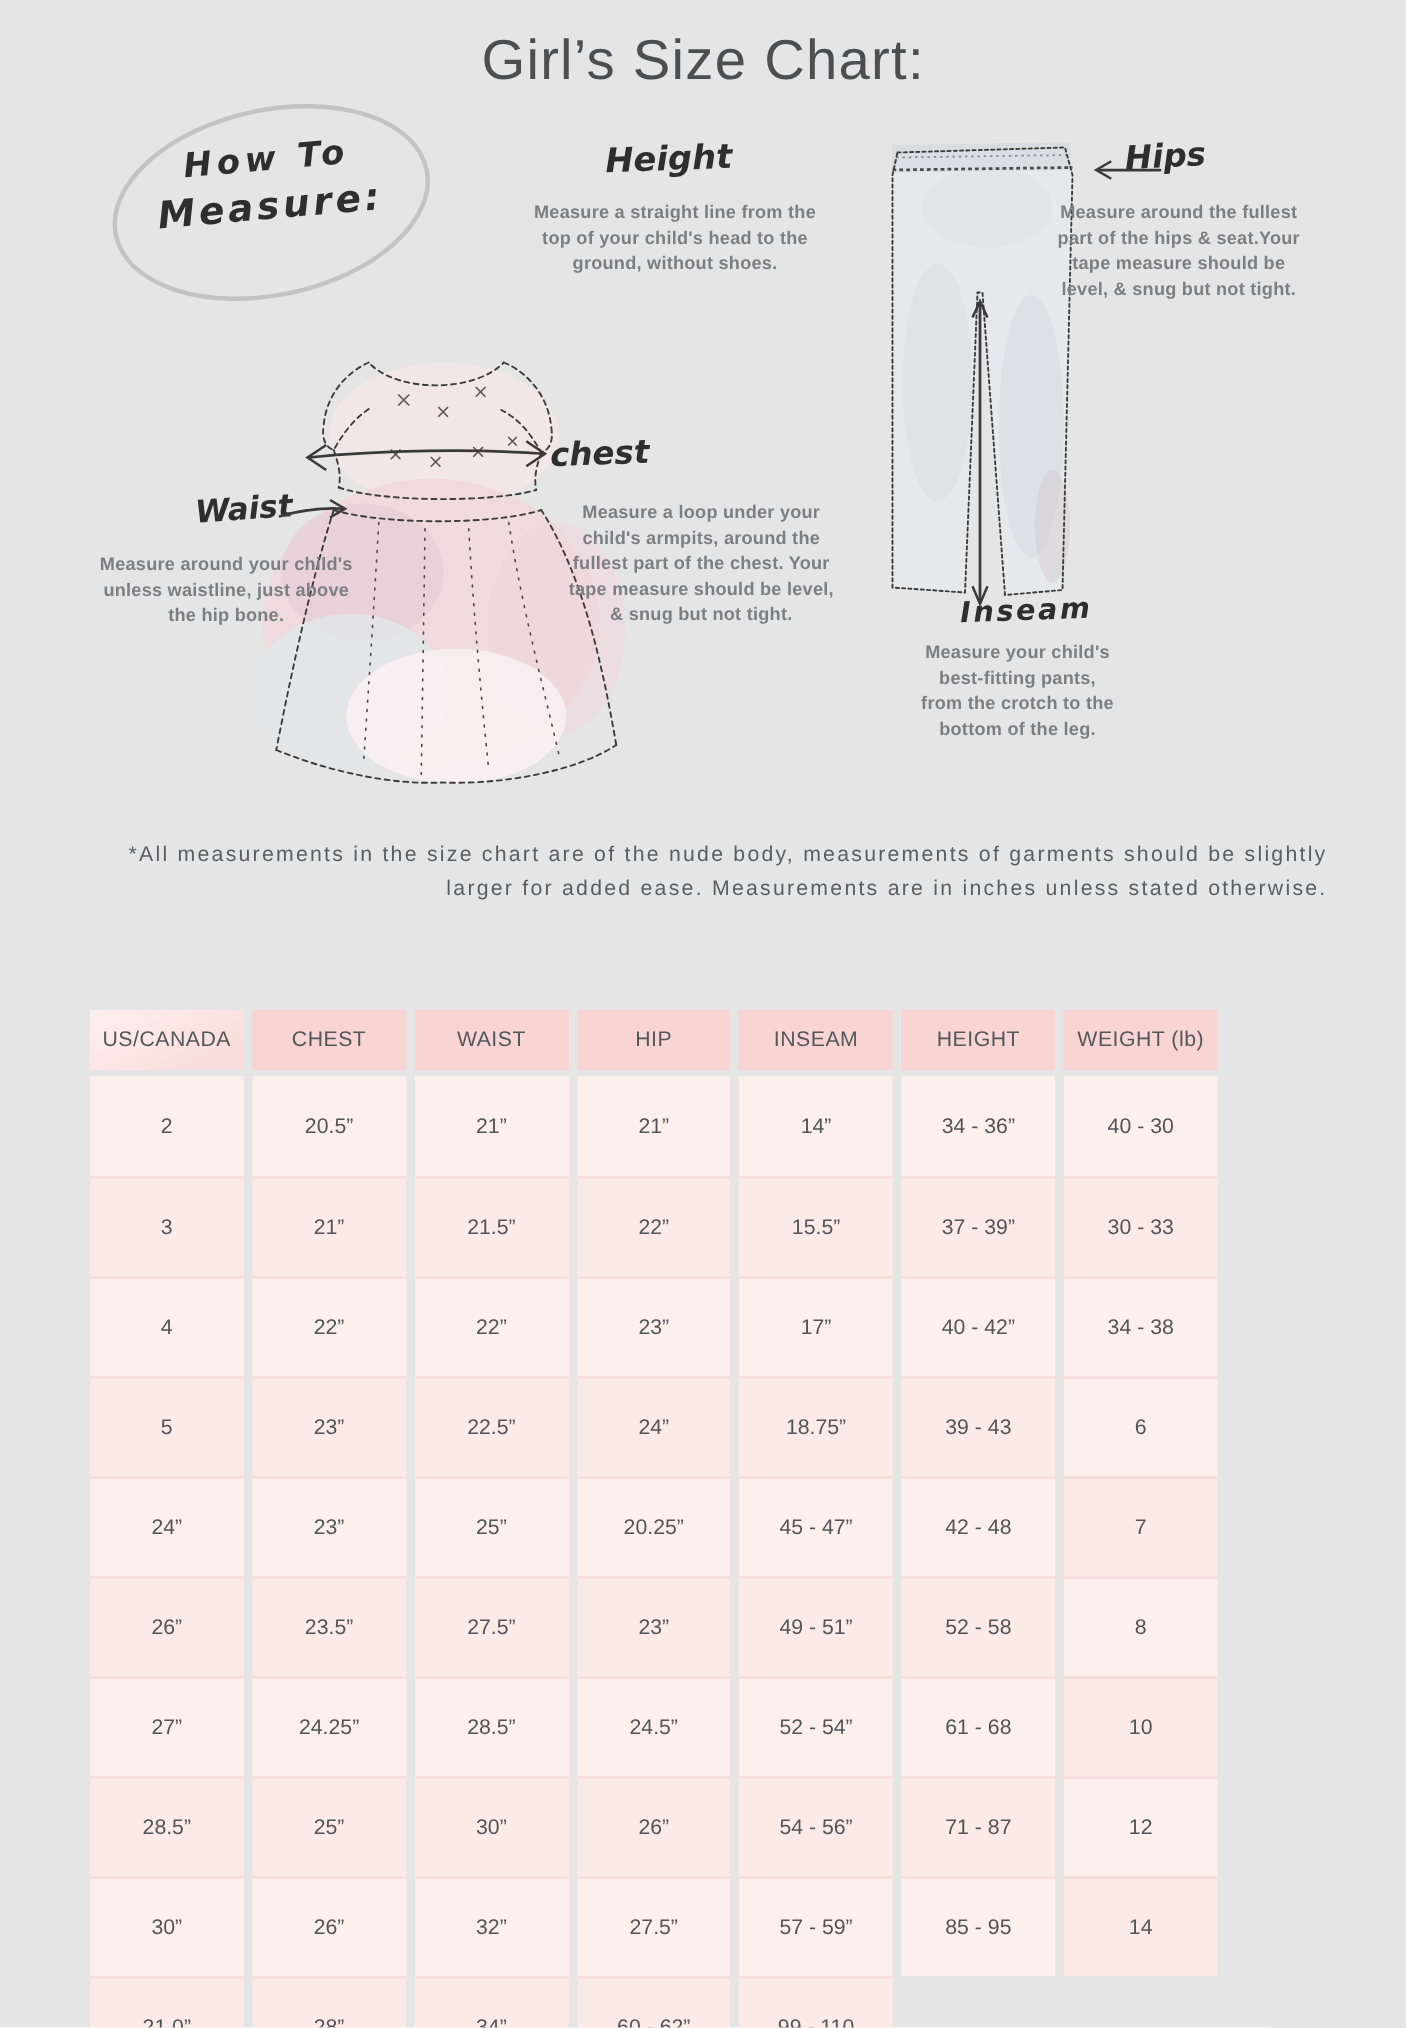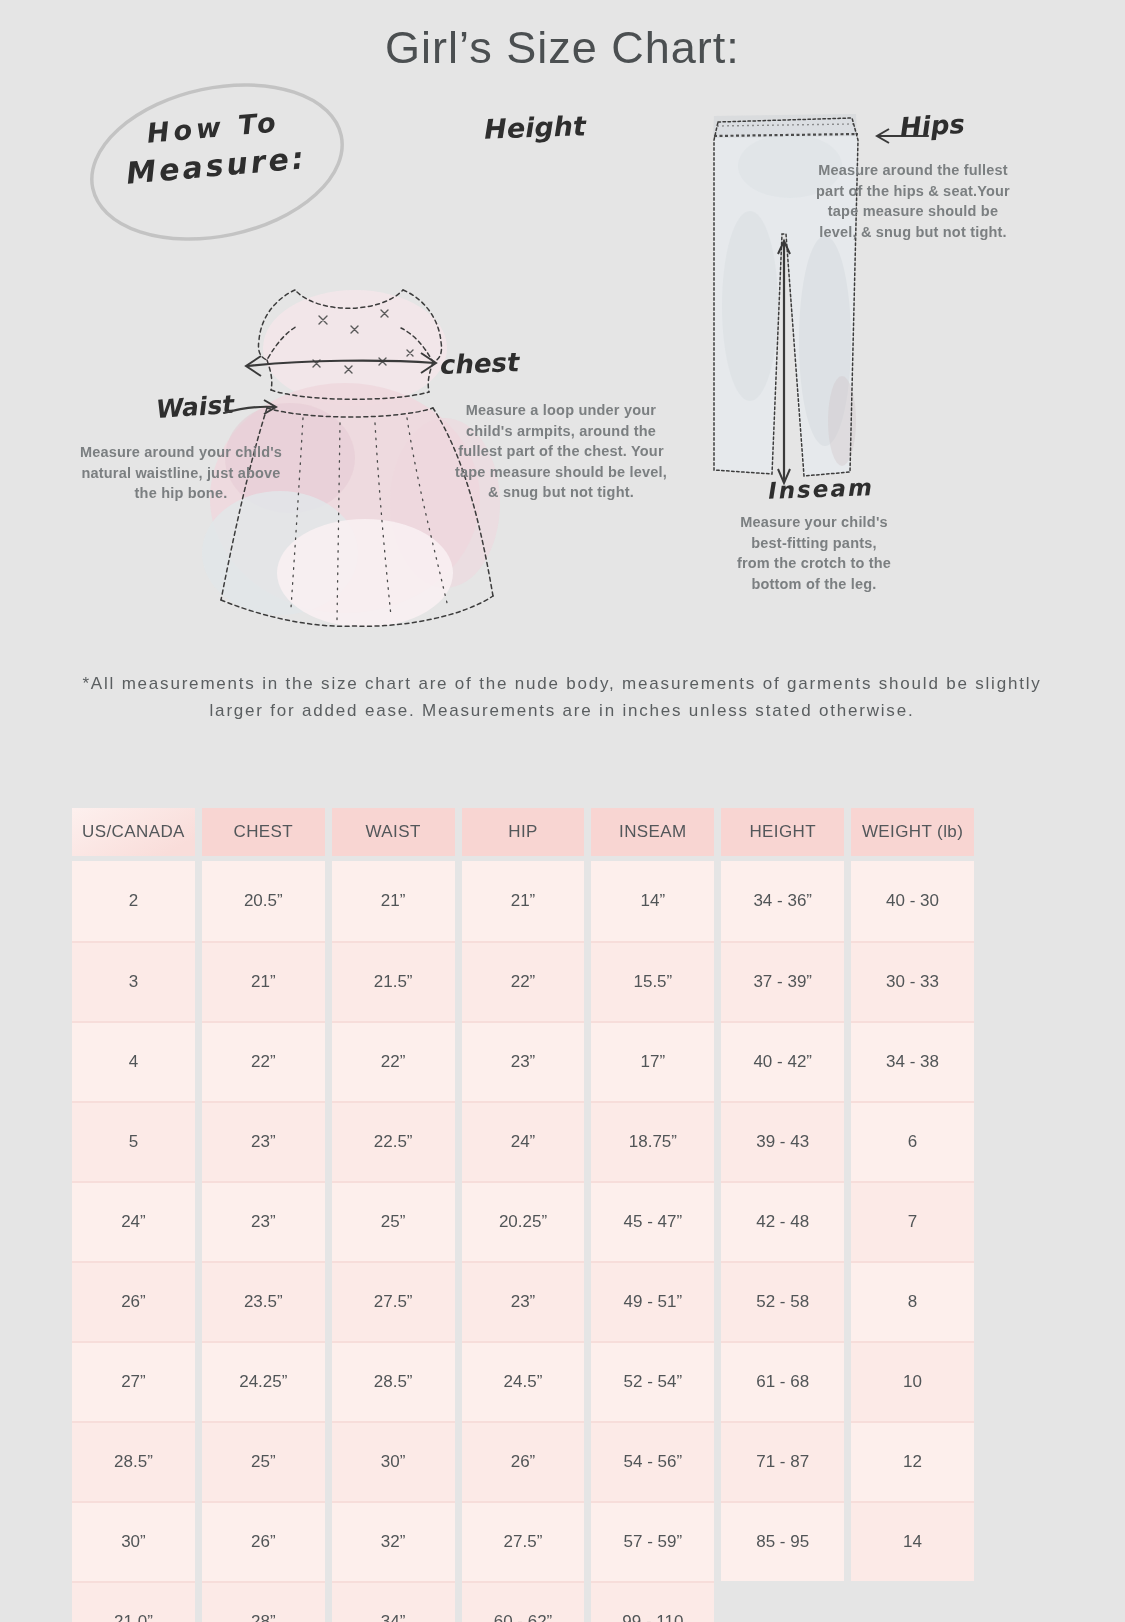--- a/index.html
+++ b/index.html
@@ -16,21 +16,21 @@
   .circle-wrap svg { position:absolute; left:0; top:0; }
   .circle-text { position:absolute; left:10px; top:30px; width:240px; text-align:center;
     transform:rotate(-5deg); line-height:1.35; }
   .circle-text .l1 { font-size:27px; letter-spacing:4px; }
   .circle-text .l2 { font-size:30px; letter-spacing:3px; }
 
   .measure-label { position:absolute; text-align:center; }
   .desc { position:absolute; text-align:center; font-size:14.5px; font-weight:bold;
     color:#7b7f81; line-height:1.42; letter-spacing:.2px; }
 
-  .note { position:absolute; left:62px; top:670px; width:1000px; text-align:center;
+  .note { position:absolute; left:62px; top:670px; width:1000px; text-align:right;
     font-size:17px; letter-spacing:1.8px; line-height:1.6; color:#5a5e60; }
 
   .size-table { position:absolute; left:72px; top:768px; width:902px;margin-top:40px; }
   .thead, .tbody { display:grid; grid-template-columns:repeat(7,1fr); column-gap:7px; }
   .thead .th { height:48px; background:#f8d5d2; display:flex; align-items:center;
     justify-content:center; font-size:17px; color:#53575a; letter-spacing:.4px; }
   .thead .th:first-child { background:linear-gradient(150deg,#fdf0ee 0%,#f9ddda 85%); }
   .tbody { margin-top:5px; }
   .tbody .td { height:80px; display:flex; align-items:center; justify-content:center;
     font-size:17px; color:#515557; background:#fdefec; border-top:2px solid #f7ddda; }
@@ -54,20 +54,21 @@
     <svg width="265" height="165" viewBox="0 0 265 165">
       <ellipse cx="132" cy="82" rx="127" ry="74" transform="rotate(-12 132 82)" fill="none" stroke="#c3c3c3" stroke-width="3.5" stroke-linecap="round"></ellipse>
     </svg>
     <div class="circle-text">
       <div class="hand l1">How To</div>
       <div class="hand l2">Measure:</div>
     </div>
   </div>
 
   <div class="measure-label hand" style="left:420px; top:112px; width:230px; font-size:27px; transform:rotate(-2deg);">Height</div>
+  <div class="desc" style="left:426px; top:160px; width:228px;">Measure a straight line from the top of your child's head to the ground, without shoes.</div>
 
   <svg style="position:absolute; left:700px; top:106px;" width="170" height="390" viewBox="0 0 170 390">
     <path d="M18,16 L152,12 L158,34 L150,366 L104,370 L86,128 L82,128 L72,368 L14,364 L14,34 Z" fill="#e6e9ec" opacity="0.95"></path>
     <path d="M14,10 L156,8 L157,30 L13,32 Z" fill="#cfd4d8" opacity="0.5"></path>
     <ellipse cx="50" cy="200" rx="28" ry="95" fill="#d9dee2" opacity="0.55"></ellipse>
     <ellipse cx="125" cy="235" rx="26" ry="105" fill="#d4dade" opacity="0.5"></ellipse>
     <ellipse cx="90" cy="60" rx="52" ry="32" fill="#dde2e5" opacity="0.55"></ellipse>
     <ellipse cx="142" cy="315" rx="14" ry="45" fill="#cfc3c6" opacity="0.35"></ellipse>
     <path class="sketch" style="stroke-dasharray:2.5 2.5;" d="M18,16 L152,12 L158,34 L150,366 L104,370 L86,128 L82,128 L72,368 L14,364 L14,34 Z"></path>
     <path d="M14,30 L158,28" fill="none" stroke="#4b4b4b" stroke-width="2.2" stroke-dasharray="3 2.5"></path>
@@ -77,21 +78,21 @@
       <polyline points="78,148 84,135 90,148" fill="none" stroke="#3a3a3a" stroke-width="2"></polyline>
       <polyline points="78,363 84,377 90,363" fill="none" stroke="#3a3a3a" stroke-width="2"></polyline>
     </g>
   </svg>
 
   <svg style="position:absolute; left:872px; top:126px;" width="58" height="20" viewBox="0 0 58 20">
     <path class="arrowline" d="M56,10 L6,10"></path>
     <polyline points="17,3 5,10 17,17" fill="none" stroke="#3a3a3a" stroke-width="2"></polyline>
   </svg>
   <div class="measure-label hand" style="left:900px; top:110px; width:90px; font-size:26px; transform:rotate(-3deg); text-align:left;">Hips</div>
-  <div class="desc" style="left:813px; top:160px; width:200px;">Measure around the fullest part of the hips &amp; seat.Your tape measure should be level, &amp; snug but not tight.</div>
+  <div class="desc" style="left:843px; top:160px; width:200px;">Measure around the fullest part of the hips &amp; seat.Your tape measure should be level, &amp; snug but not tight.</div>
 
   <svg style="position:absolute; left:195px; top:268px;" width="320" height="370" viewBox="0 0 320 370">
     <ellipse cx="160" cy="80" rx="92" ry="58" fill="#f5e6ea" opacity="0.85"></ellipse>
     <ellipse cx="150" cy="230" rx="135" ry="115" fill="#eed8de" opacity="0.9"></ellipse>
     <ellipse cx="95" cy="190" rx="65" ry="55" fill="#e6cbd4" opacity="0.55"></ellipse>
     <ellipse cx="250" cy="235" rx="55" ry="85" fill="#eed7dd" opacity="0.6"></ellipse>
     <ellipse cx="85" cy="285" rx="78" ry="62" fill="#e2e6e9" opacity="0.85"></ellipse>
     <ellipse cx="170" cy="305" rx="88" ry="54" fill="#f8f0f2" opacity="0.9"></ellipse>
     <g class="sketch">
       <path d="M100,22 C82,30 66,48 64,72 C62,84 66,90 72,92 C82,74 92,64 102,58"></path>
@@ -128,21 +129,21 @@
   </svg>
 
   <div class="measure-label hand" style="left:440px; top:348px; width:110px; font-size:26px; transform:rotate(-2deg); text-align:left;">chest</div>
   <div class="desc" style="left:452px; top:400px; width:218px;">Measure a loop under your child's armpits, around the fullest part of the chest. Your tape measure should be level, &amp; snug but not tight.</div>
 
   <div class="measure-label hand" style="left:156px; top:392px; width:90px; font-size:25px; transform:rotate(-4deg); text-align:left;">Waist</div>
   <svg style="position:absolute; left:222px; top:398px;" width="58" height="22" viewBox="0 0 58 22">
     <path class="arrowline" d="M2,15 C20,10 36,8 52,9"></path>
     <polyline points="42,2 54,9 42,16" fill="none" stroke="#3a3a3a" stroke-width="2"></polyline>
   </svg>
-  <div class="desc" style="left:70px; top:442px; width:222px;">Measure around your child's natural waistline, just above the hip bone.</div>
+  <div class="desc" style="left:70px; top:442px; width:222px;">Measure around your child's unless waistline, just above the hip bone.</div>
 
   <div class="measure-label hand" style="left:766px; top:476px; width:110px; font-size:23px; letter-spacing:2px; transform:rotate(-2deg);">Inseam</div>
   <div class="desc" style="left:734px; top:512px; width:160px;">Measure your child's best-fitting pants, from the crotch to the bottom of the leg.</div>
 
   <div class="note">*All measurements in the size chart are of the nude body, measurements of garments should be slightly larger for added ease.  Measurements are in inches unless stated otherwise.</div>
 
   <div class="size-table">
     <div class="thead">
         <div class="th">US/CANADA</div>
         <div class="th">CHEST</div>

